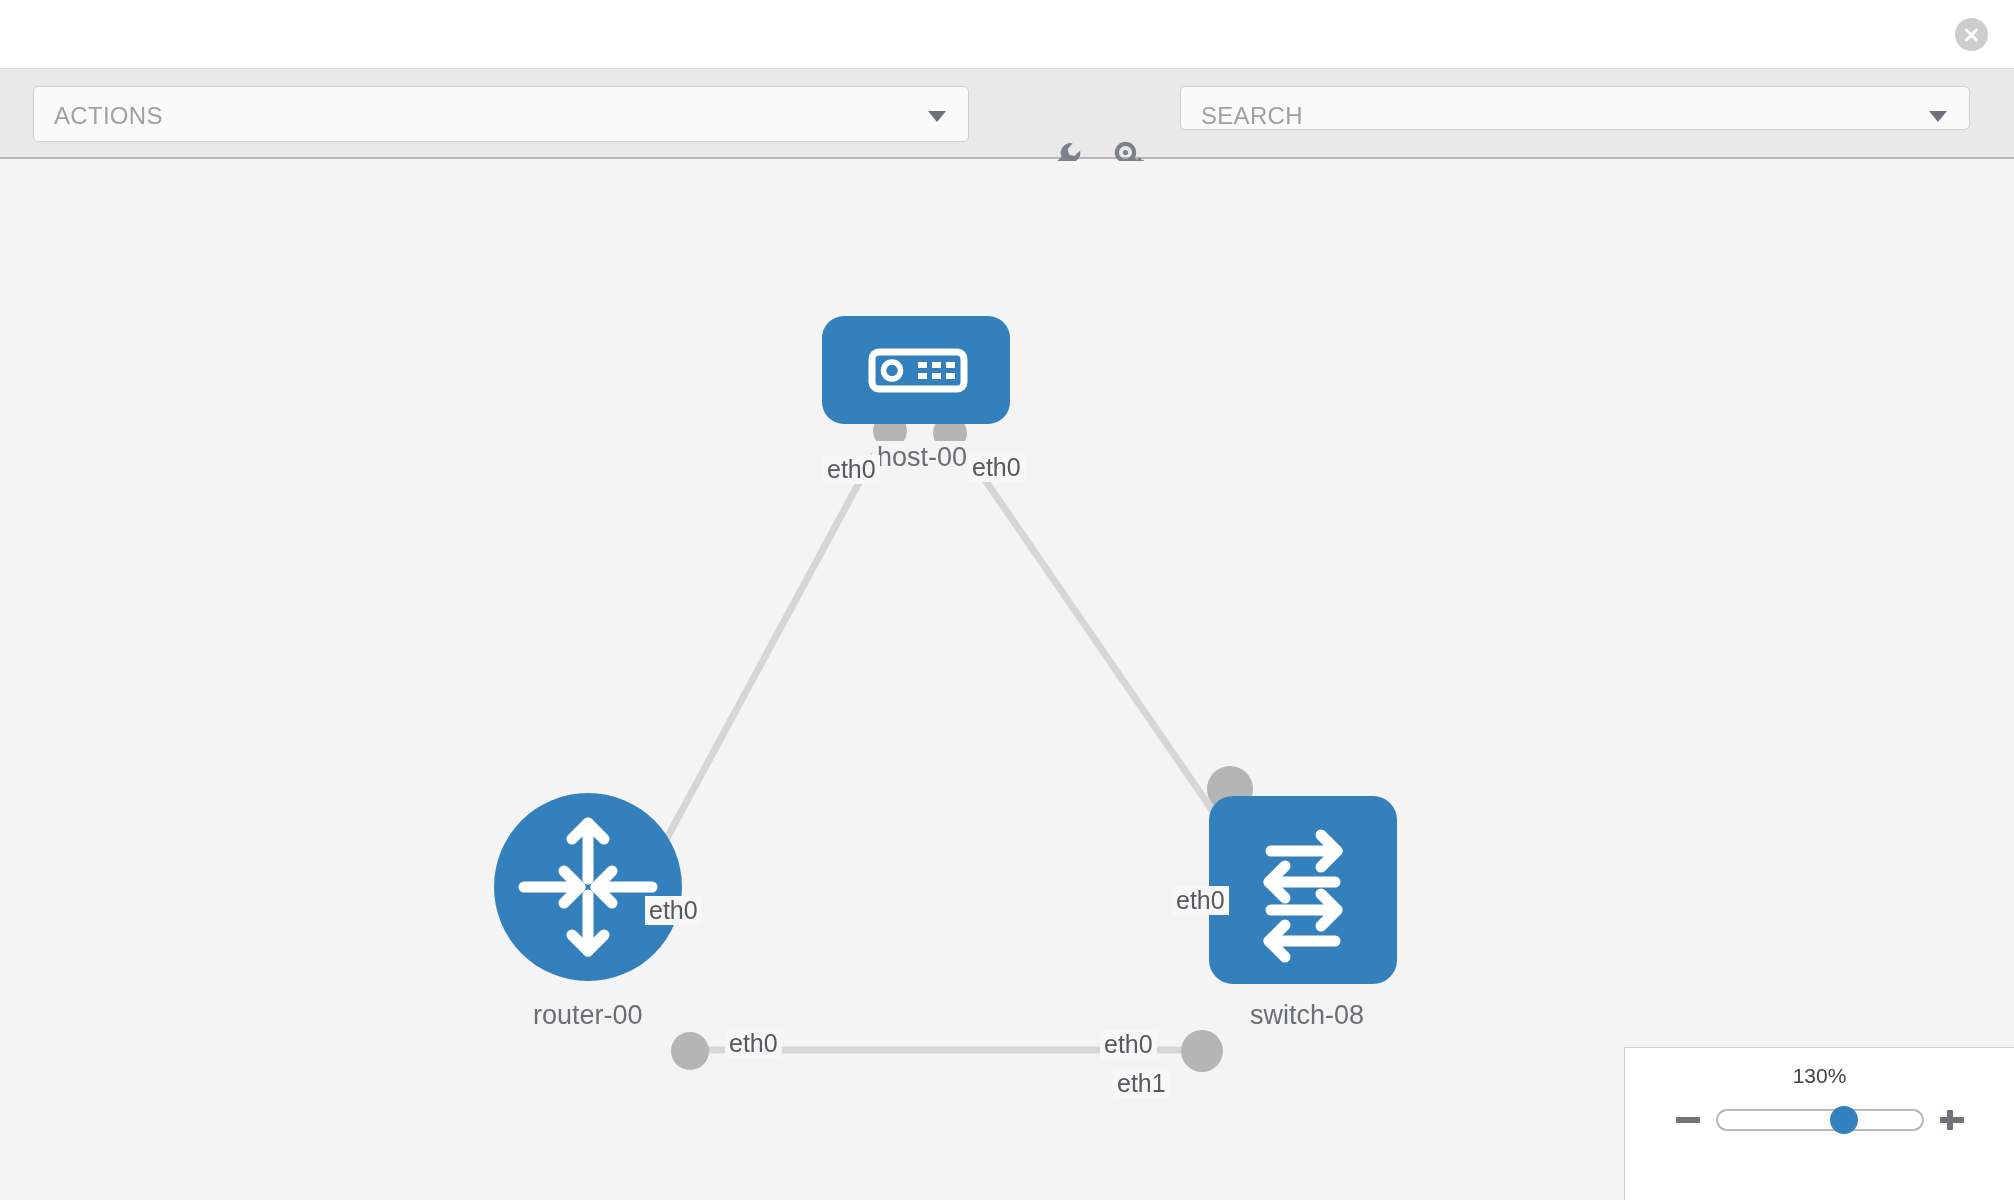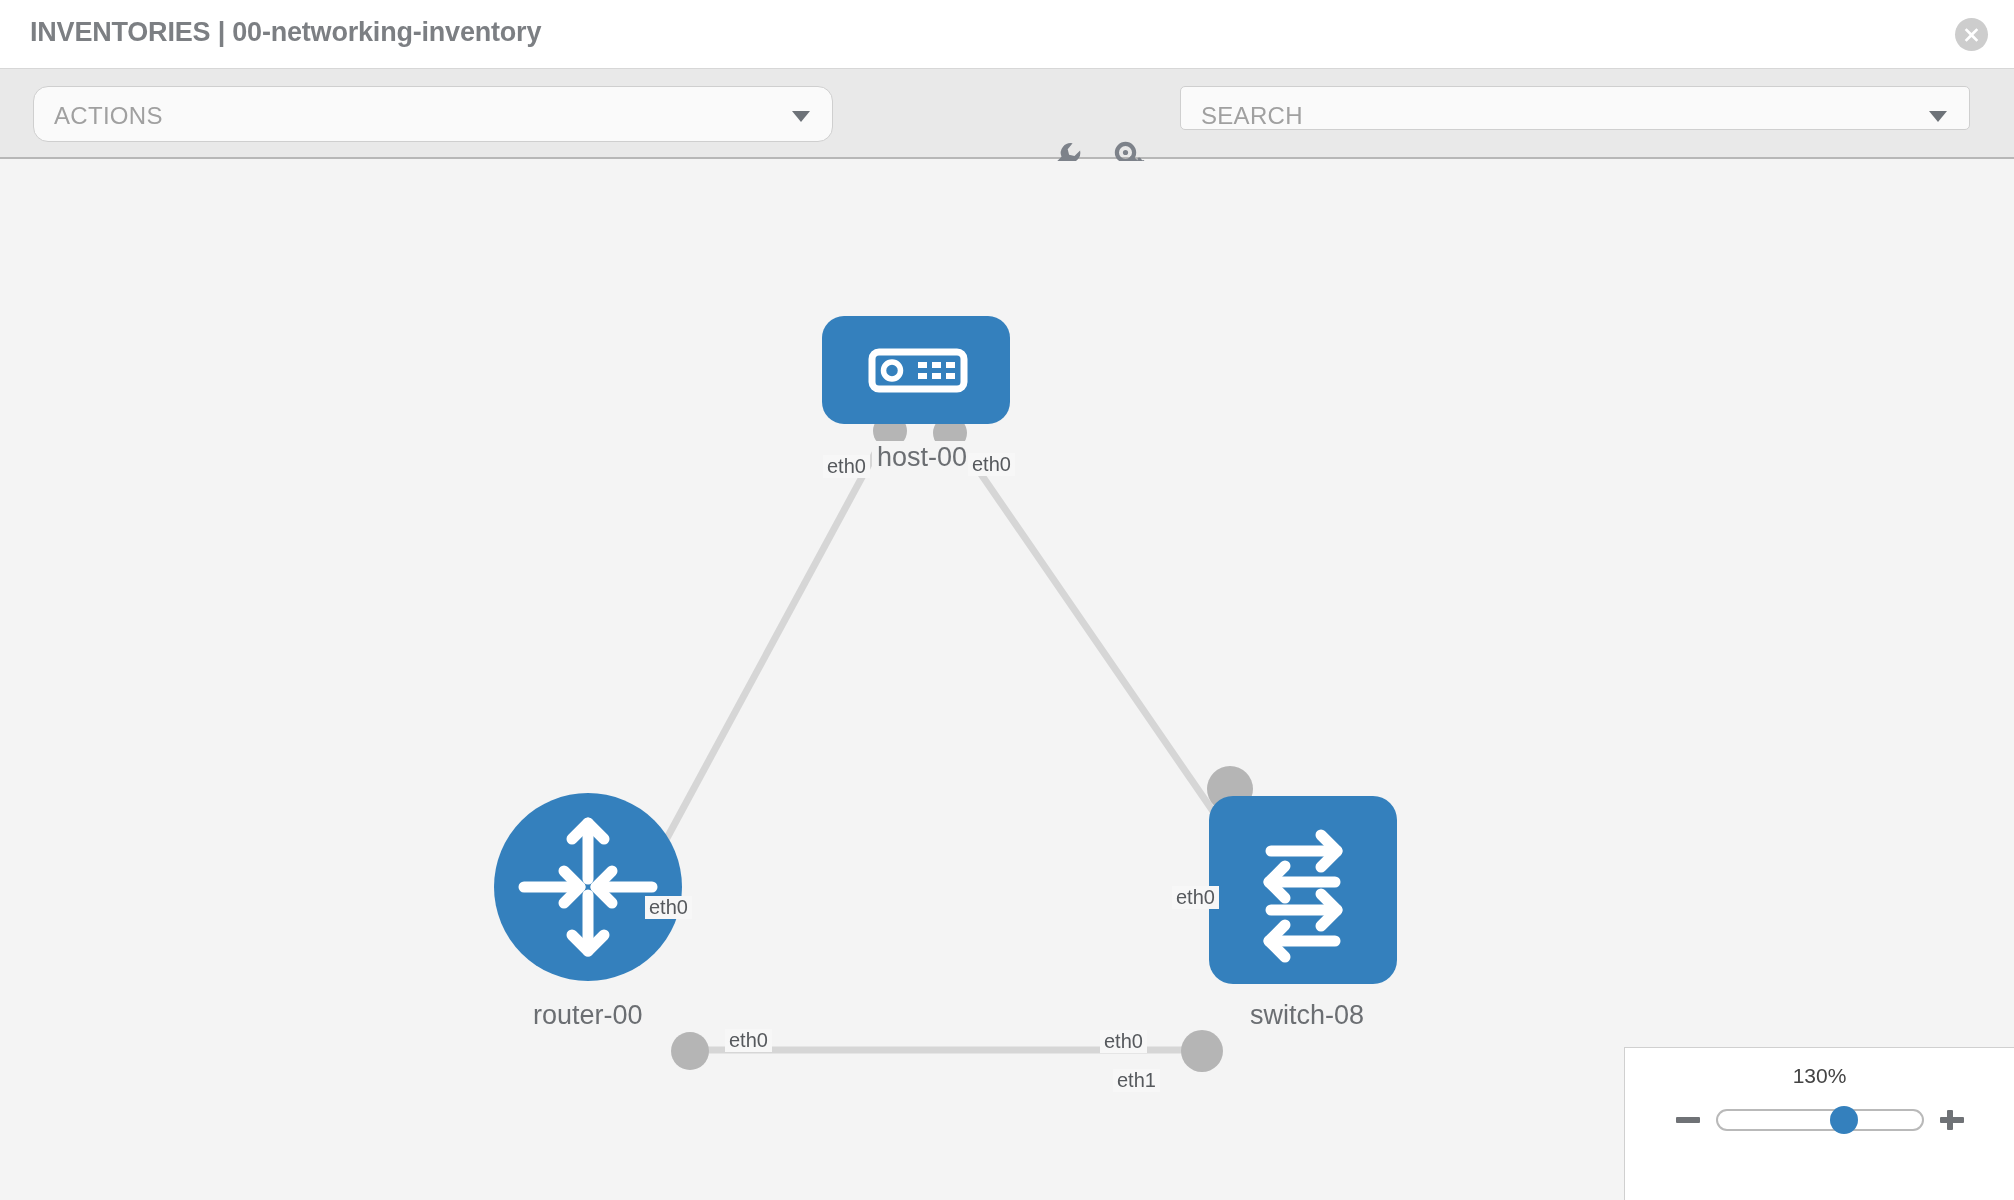--- a/index.html
+++ b/index.html
@@ -32,23 +32,23 @@
   .close-btn svg { display:block; }
 
   
   .toolbar {
     position:absolute; left:0; top:69px; width:2014px; height:90px;
     background:#e9e9e9;
     border-bottom: 2px solid #b7b7b7;
   }
   .actions-select {
     position:absolute; left:33px; top:17px;
-    width: 800px; height: 56px;
+    width: 936px; height: 56px;
     background:#fafafa;
-    border:1px solid #cfcfcf; border-radius:15px;
+    border:1px solid #cfcfcf; border-radius:5px;
     cursor:pointer;
   }
   .actions-select .sel-label {
     position:absolute; left:20px; top:15px;
     font-size:24px; color:#a0a0a0; letter-spacing:0.3px;
   }
   .caret {
     position:absolute; right:22px; top:24px;
     width:0; height:0;
     border-left:9px solid transparent;
@@ -110,21 +110,21 @@
     padding: 1px 5px;
     white-space:nowrap;
     text-align:center;
   }
   #host-label   { left: 872px; top: 280px; }
   #router-label { left: 528px; top: 838px; }
   #switch-label { left: 1245px; top: 838px; }
 
   .edge-label {
     position:absolute;
-    font-size:20px; color:#56595d;
+    font-size:25px; color:#56595d;
     background:#f7f7f7;
     padding: 0px 4px;
     white-space:nowrap;
   }
   #lbl-host-l  { left: 823px;  top: 294px; }
   #lbl-host-r  { left: 968px;  top: 292px; }
   #lbl-rtr-up  { left: 645px;  top: 735px; }
   #lbl-swt-up  { left: 1172px; top: 725px; }
   #lbl-rtr-rt  { left: 725px;  top: 868px; }
   #lbl-swt-lf0 { left: 1100px; top: 869px; }
@@ -168,21 +168,20 @@
     width:28px; height:28px; border-radius:50%;
     background:#3480bd; cursor:grab;
   }
 </style>
 </head>
 <body>
 
 <div id="app">
 
   <div class="header">
-    <div class="header-title">INVENTORIES | 00-networking-inventory</div>
     <div class="close-btn">
       <svg width="19" height="19" viewBox="0 0 19 19">
         <path d="M4.6 3.2 L9.5 8.1 L14.4 3.2 L16.3 5.1 L11.4 10 L16.3 14.9 L14.4 16.8 L9.5 11.9 L4.6 16.8 L2.7 14.9 L7.6 10 L2.7 5.1 Z" fill="#ffffff"></path>
       </svg>
     </div>
   </div>
 
   <div class="toolbar">
 
     <div class="actions-select">

